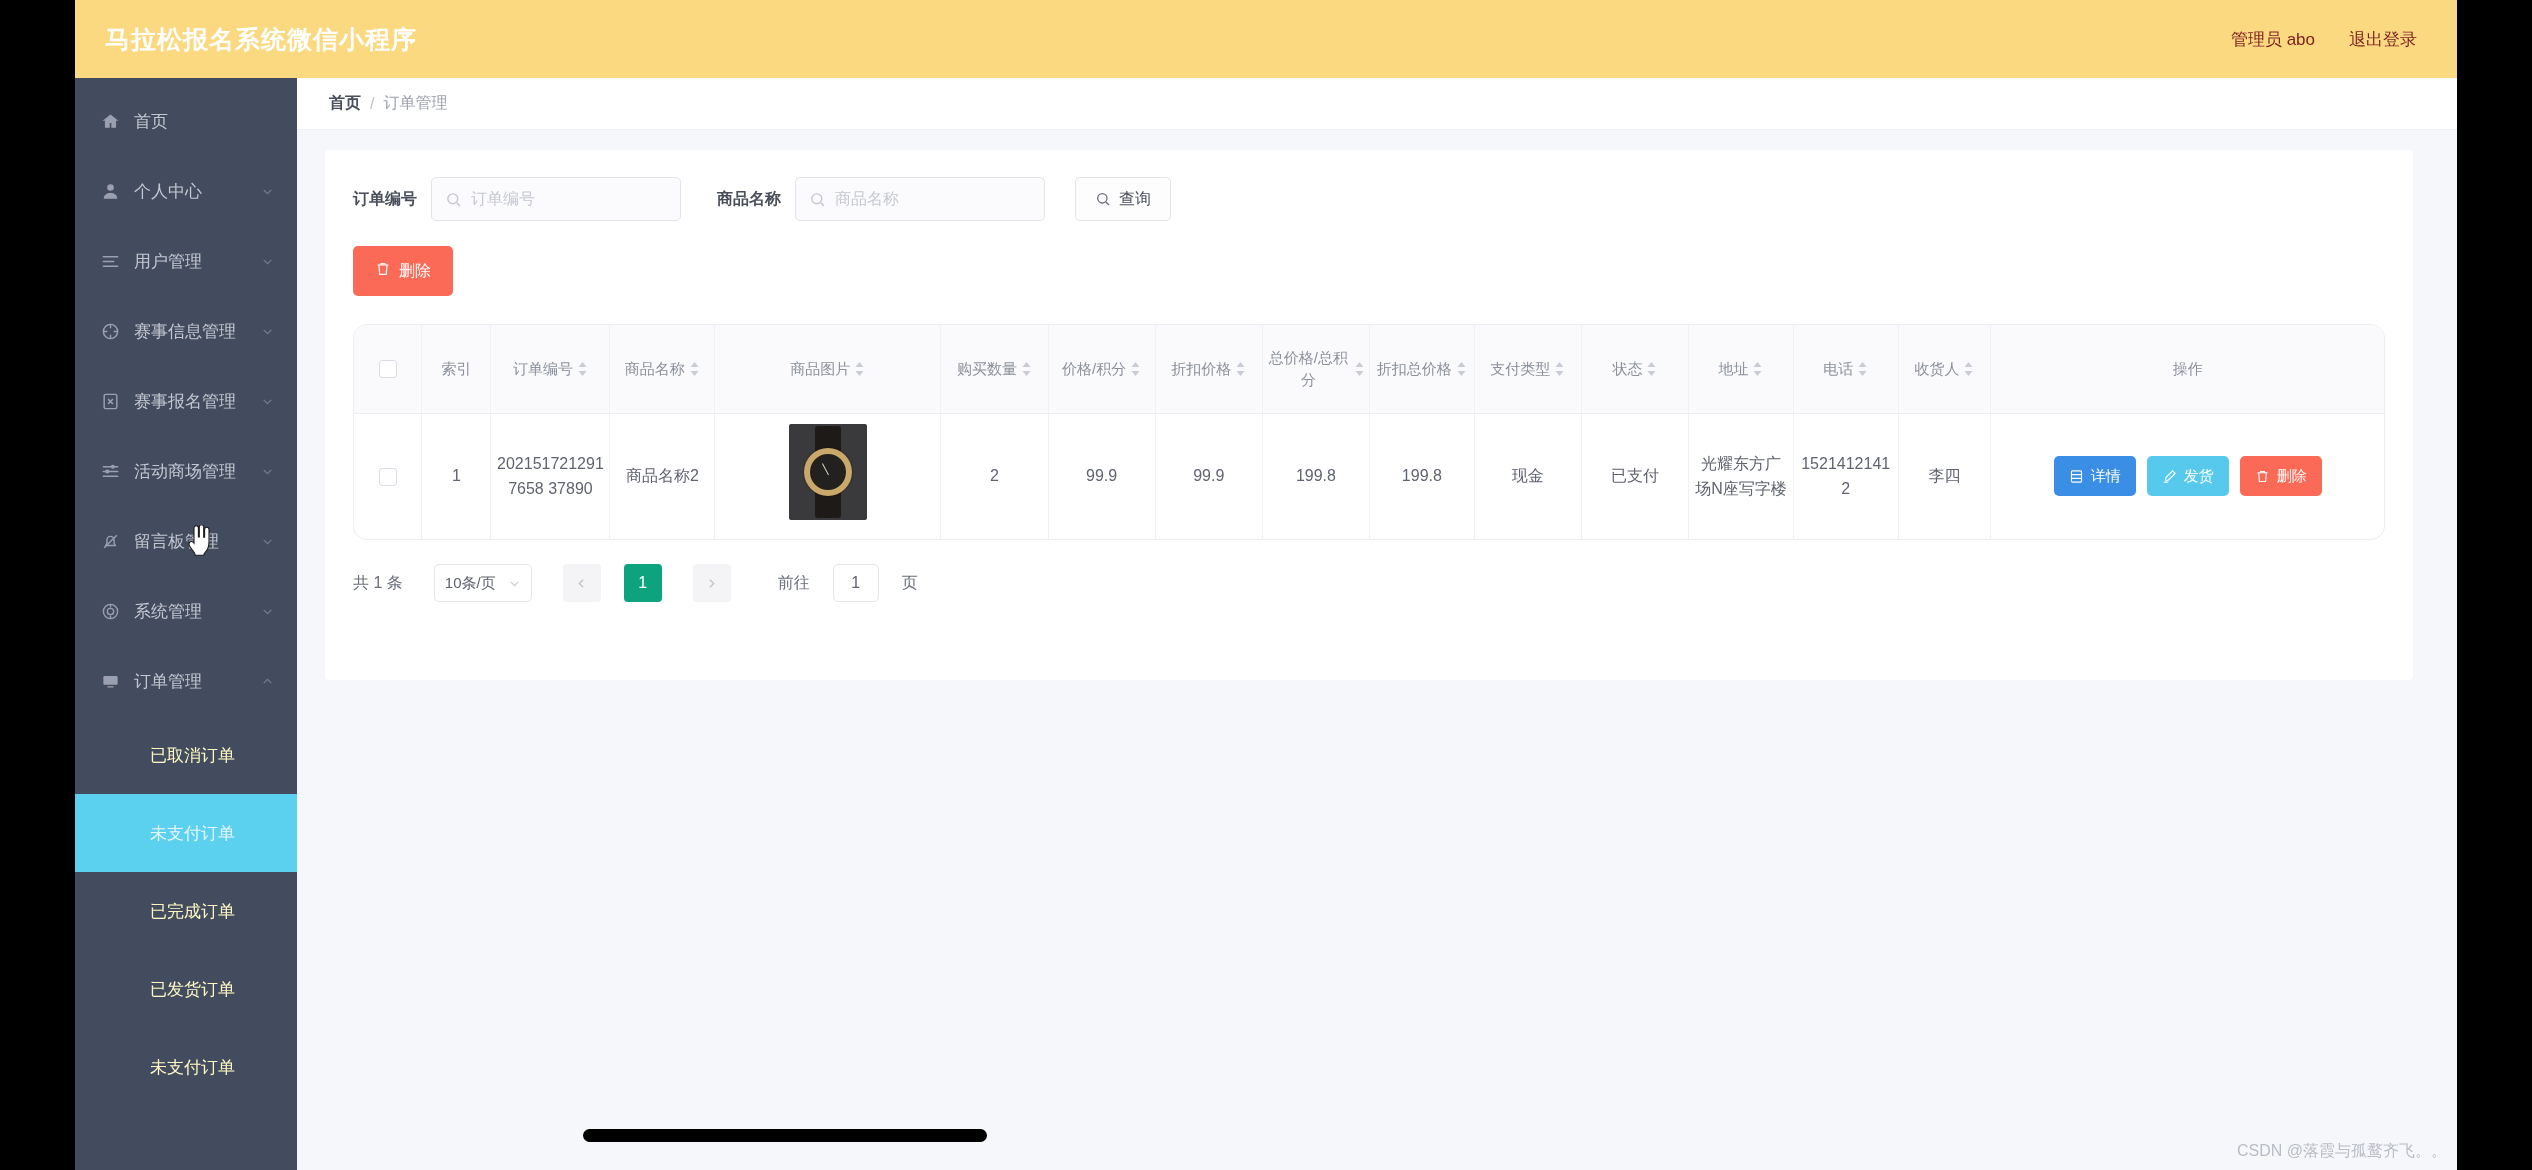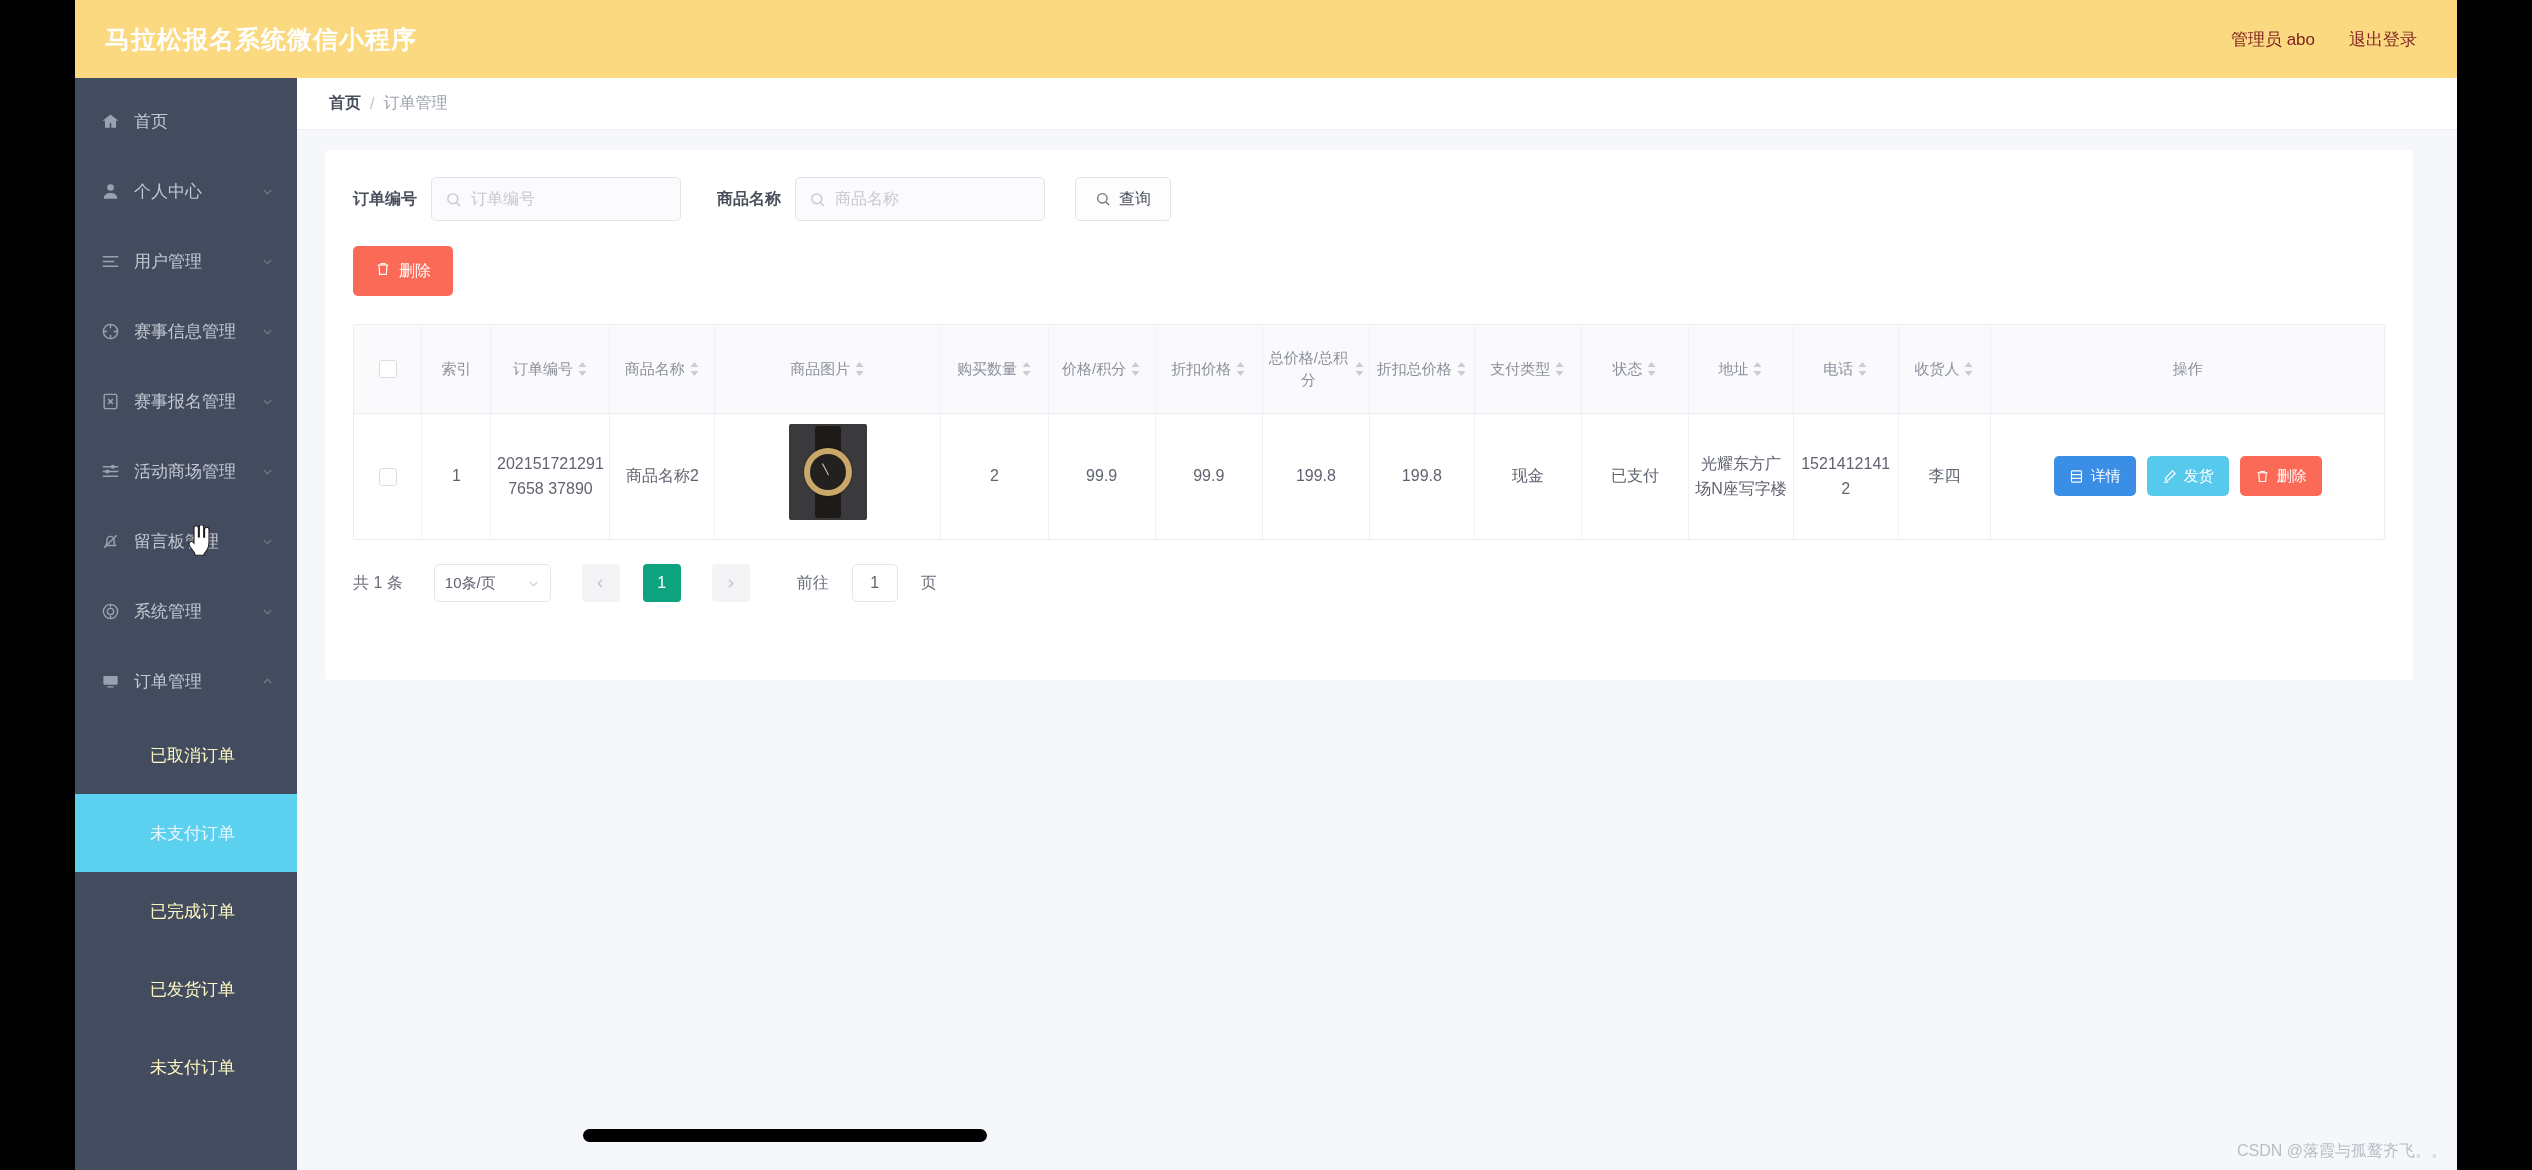--- a/index.html
+++ b/index.html
@@ -128,21 +128,21 @@
     color: #fff; font-size: 16px;
     display: flex; align-items: center; justify-content: center;
     gap: 8px; cursor: pointer;
     font-family: inherit;
   }
 
   
   .table-wrap {
     margin-top: 28px;
     border: 1px solid #ecedf1;
-    border-radius: 3px;
+    border-radius: 14px;
     overflow: hidden;
   }
   table { width: 100%; border-collapse: collapse; table-layout: fixed; }
   thead th {
     background: #fafafc;
     color: #8b909c; font-size: 15px; font-weight: normal;
     height: 88px; padding: 6px 4px;
     border-right: 1px solid #f0f1f4;
     border-bottom: 1px solid #ecedf1;
     vertical-align: middle;
@@ -214,21 +214,21 @@
   .act-ship   { background: #56c9ec; }
   .act-del    { background: #fa6a56; }
 
   
   .pager {
     display: flex; align-items: center; gap: 13px;
     margin-top: 24px; font-size: 16px; color: #6a6f7b;
   }
   .pager .total { margin-right: 18px; }
   .pager .pagesize {
-    width: 117px; height: 38px; border: 1px solid #e4e6eb; border-radius: 5px;
+    width: 98px; height: 38px; border: 1px solid #e4e6eb; border-radius: 5px;
     display: flex; align-items: center; justify-content: space-between;
     padding: 0 10px; background: #fff; cursor: pointer;
     font-size: 15px; color: #606470;
   }
   .pager .pagesize svg { width: 13px; height: 13px; opacity: .5; display:block; }
   .pager .pgbtn {
     width: 38px; height: 38px; margin-left: 18px;
     border-radius: 4px; background: #f4f4f6;
     display: flex; align-items: center; justify-content: center;
     color: #c0c4cc; cursor: pointer;

